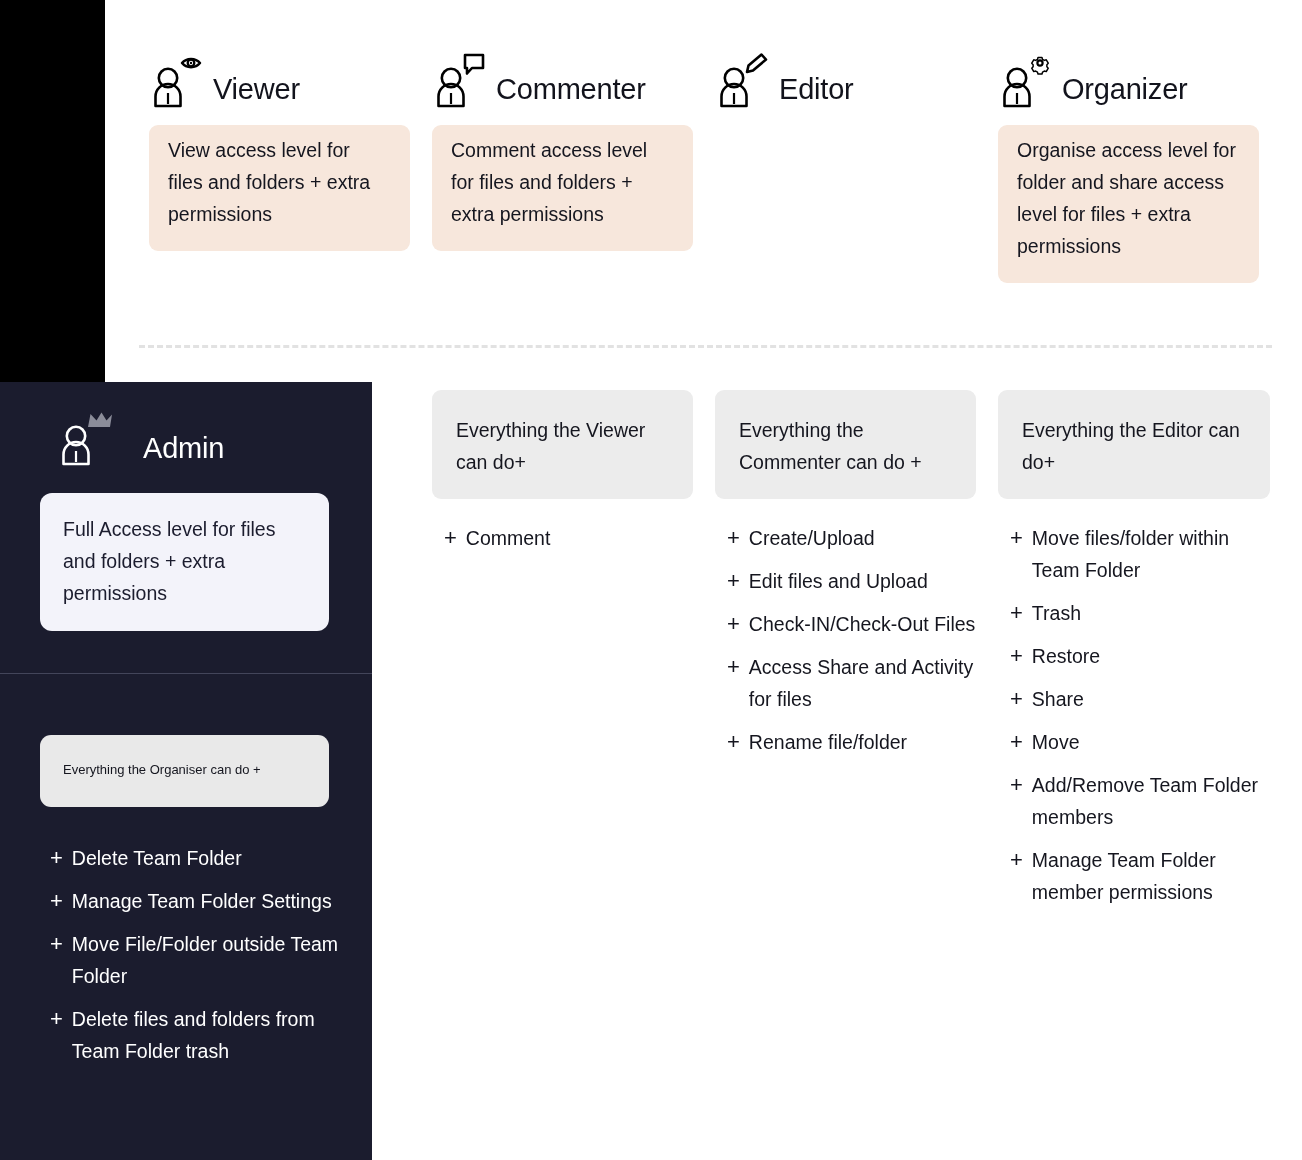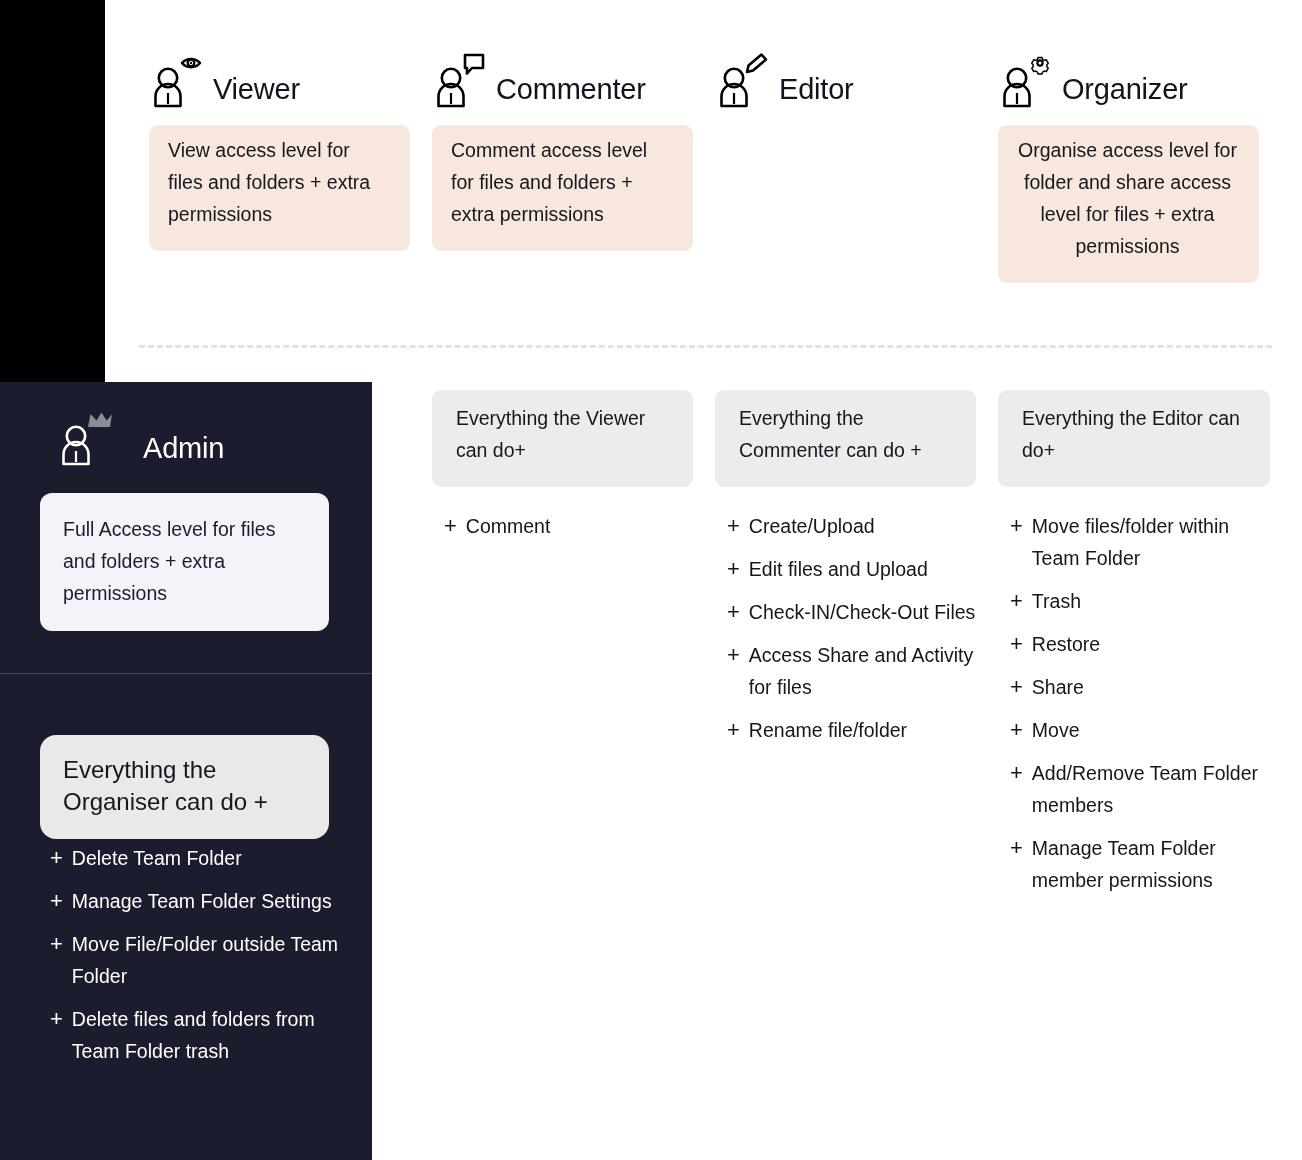--- a/index.html
+++ b/index.html
@@ -79,23 +79,23 @@
     background: #43455a;
   }
 
   .admin-sub {
     position: absolute;
     left: 40px;
     top: 353px;
     width: 289px;
     box-sizing: border-box;
     background: #e9e9e9;
-    border-radius: 16px;
+    border-radius: 11px;
     padding: 19px 22px 21px 23px;
-    font-size: 24px;
+    font-size: 13px;
     line-height: 32px;
     color: #15161f;
   }
 
   .admin-list {
     position: absolute;
     left: 50px;
     top: 460px;
     width: 300px;
   }
@@ -169,21 +169,21 @@
   }
 
   
   .lower-col {
     position: absolute;
     top: 390px;
   }
   .lower-head {
     background: #ececec;
     border-radius: 9px;
-    padding: 12px 21px 21px 24px;
+    padding: 24px 21px 21px 24px;
     box-sizing: border-box;
     font-size: 19.5px;
     line-height: 32px;
     color: #15161f;
   }
   .lower-list {
     margin-top: 23px;
     padding-left: 12px;
   }
 
@@ -234,21 +234,21 @@
         <circle cx="19" cy="26" r="9.2" fill="none" stroke="#000" stroke-width="2.6"></circle>
         <path d="M6.5 54 V44.5 A12.5 12.5 0 0 1 31.5 44.5 V54 Z" fill="none" stroke="#000" stroke-width="2.6" stroke-linejoin="round"></path>
         <line x1="19" y1="41" x2="19" y2="52" stroke="#000" stroke-width="2.2"></line>
         <path d="M32 20 L33.5 13.5 L46.5 2.5 L51 7.5 L38 18.5 Z" fill="none" stroke="#000" stroke-width="2.6" stroke-linejoin="round"></path>
       </svg>
     </span>
     <span class="role-name">Editor</span>
   </div>
 </div>
 
-<div class="role-col" id="role-3" style="left:998px; width:261px;text-align:center;">
+<div class="role-col" id="role-3" style="left:998px; width:261px;">
   <div class="role-head">
     <span>
       <svg class="icon-svg" width="56" height="56" viewBox="0 0 56 56">
         <circle cx="19" cy="26" r="9.2" fill="none" stroke="#000" stroke-width="2.6"></circle>
         <path d="M6.5 54 V44.5 A12.5 12.5 0 0 1 31.5 44.5 V54 Z" fill="none" stroke="#000" stroke-width="2.6" stroke-linejoin="round"></path>
         <line x1="19" y1="41" x2="19" y2="52" stroke="#000" stroke-width="2.2"></line>
         <g transform="translate(42,11)">
           <g fill="none" stroke="#000" stroke-width="2.4" stroke-linejoin="round">
             <path d="M-3.2 -9 h6.4 l.9 3.1 2.9 1.7 3.1 -.9 3.2 5.5 -2.2 2.3 0 3.4 2.2 2.3 -3.2 5.5 -3.1 -.9 -2.9 1.7 -.9 3.1 h-6.4 l-.9 -3.1 -2.9 -1.7 -3.1 .9 -3.2 -5.5 2.2 -2.3 0 -3.4 -2.2 -2.3 3.2 -5.5 3.1 .9 2.9 -1.7 z" transform="scale(0.62)"></path>
           </g>

